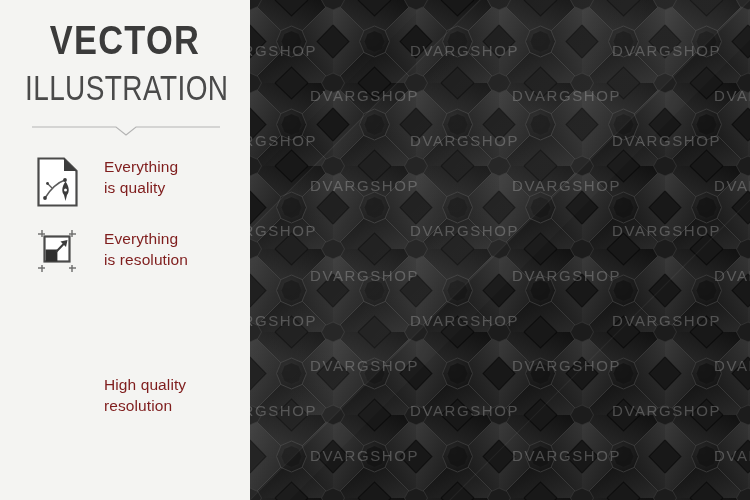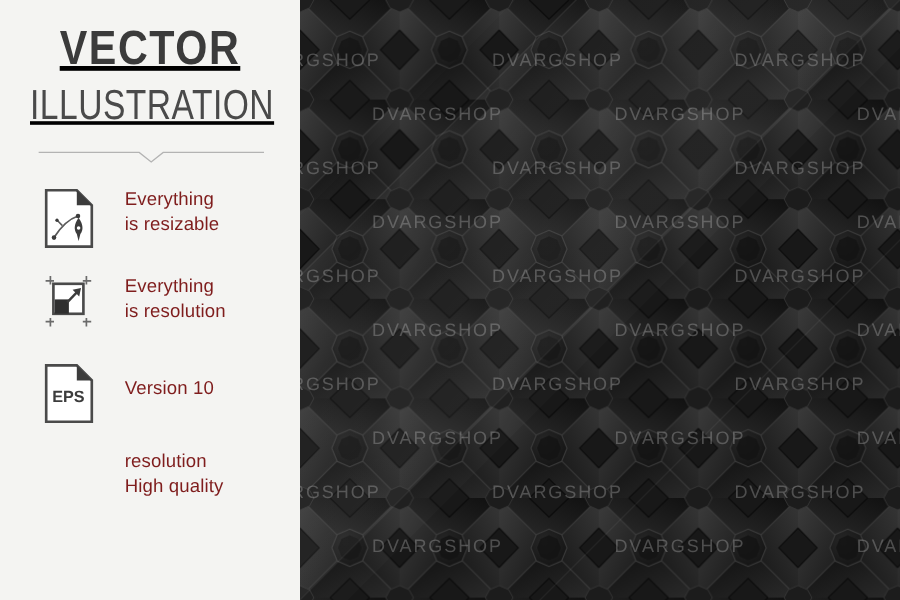--- a/index.html
+++ b/index.html
@@ -29,21 +29,20 @@
     background: #f4f4f2;
     overflow: hidden;
   }
 
   #title-block {
     position: absolute;
     left: 0;
     top: 18px;
     width: 250px;
     text-align: center;
-    text-decoration: underline;
   }
 
   .title-main {
     font-family: "Liberation Sans Narrow", "Liberation Sans", sans-serif;
     font-weight: bold;
     font-size: 40px;
     letter-spacing: 1.5px;
     color: #3b3b3b;
     line-height: 44px;
     transform: scaleX(0.86);
@@ -178,21 +177,21 @@
           <line x1="12" y1="28" x2="16" y2="32" stroke="#5a5a5a" stroke-width="1.3"></line>
           <circle cx="11.5" cy="27.5" r="1.4" fill="#3c3c3c"></circle>
 
           <path d="M29.5 25.5 C 25.5 31, 25.5 36, 28 39 L31 39 C 33.5 36, 33.5 31, 29.5 25.5 Z" fill="#3c3c3c"></path>
           <path d="M28 39 L29.5 45 L31 39 Z" fill="#3c3c3c"></path>
           <circle cx="29.5" cy="34" r="1.5" fill="#ffffff"></circle>
         </svg>
       </div>
       <div class="feature-label">
         <div>Everything</div>
-        <div>is resizable</div>
+        <div>is quality</div>
       </div>
     </div>
 
     <div class="feature-row r1">
       <div class="feature-icon">
         <svg width="44" height="52" viewBox="0 0 44 52">
 
           <g stroke="#6b6b6b" stroke-width="1.4">
             <line x1="6" y1="2" x2="6" y2="9"></line>
             <line x1="2" y1="6" x2="9" y2="6"></line>
@@ -211,37 +210,25 @@
           <line x1="20" y1="24" x2="30" y2="13.5" stroke="#3c3c3c" stroke-width="2"></line>
           <path d="M31.5 12 L24.5 13.5 L30 19 Z" fill="#3c3c3c"></path>
         </svg>
       </div>
       <div class="feature-label">
         <div>Everything</div>
         <div>is resolution</div>
       </div>
     </div>
 
-    <div class="feature-row r2">
-      <div class="feature-icon">
-        <svg width="44" height="52" viewBox="0 0 44 52">
-          <path d="M2.5 2.5 L28 2.5 L40.5 15 L40.5 49.5 L2.5 49.5 Z" fill="#ffffff" stroke="#4a4a4a" stroke-width="2.2" stroke-linejoin="miter"></path>
-          <path d="M28 2.5 L40.5 15 L28 15 Z" fill="#3c3c3c"></path>
-          <text x="21" y="33" text-anchor="middle" font-family="Liberation Sans, sans-serif" font-size="13.5" font-weight="bold" fill="#3c3c3c">EPS</text>
-        </svg>
-      </div>
-      <div class="feature-label single">
-        <div>Version 10</div>
-      </div>
-    </div>
 
     <div class="feature-row r3">
       <div class="feature-label">
+        <div>High quality</div>
         <div>resolution</div>
-        <div>High quality</div>
       </div>
     </div>
 
   </div>
 
   <div id="pattern-panel">
 
     <svg class="pattern-layer" viewBox="0 0 500 500" preserveAspectRatio="none">
       <defs>
         <linearGradient id="gLT" x1="0" y1="0" x2="1" y2="1">

